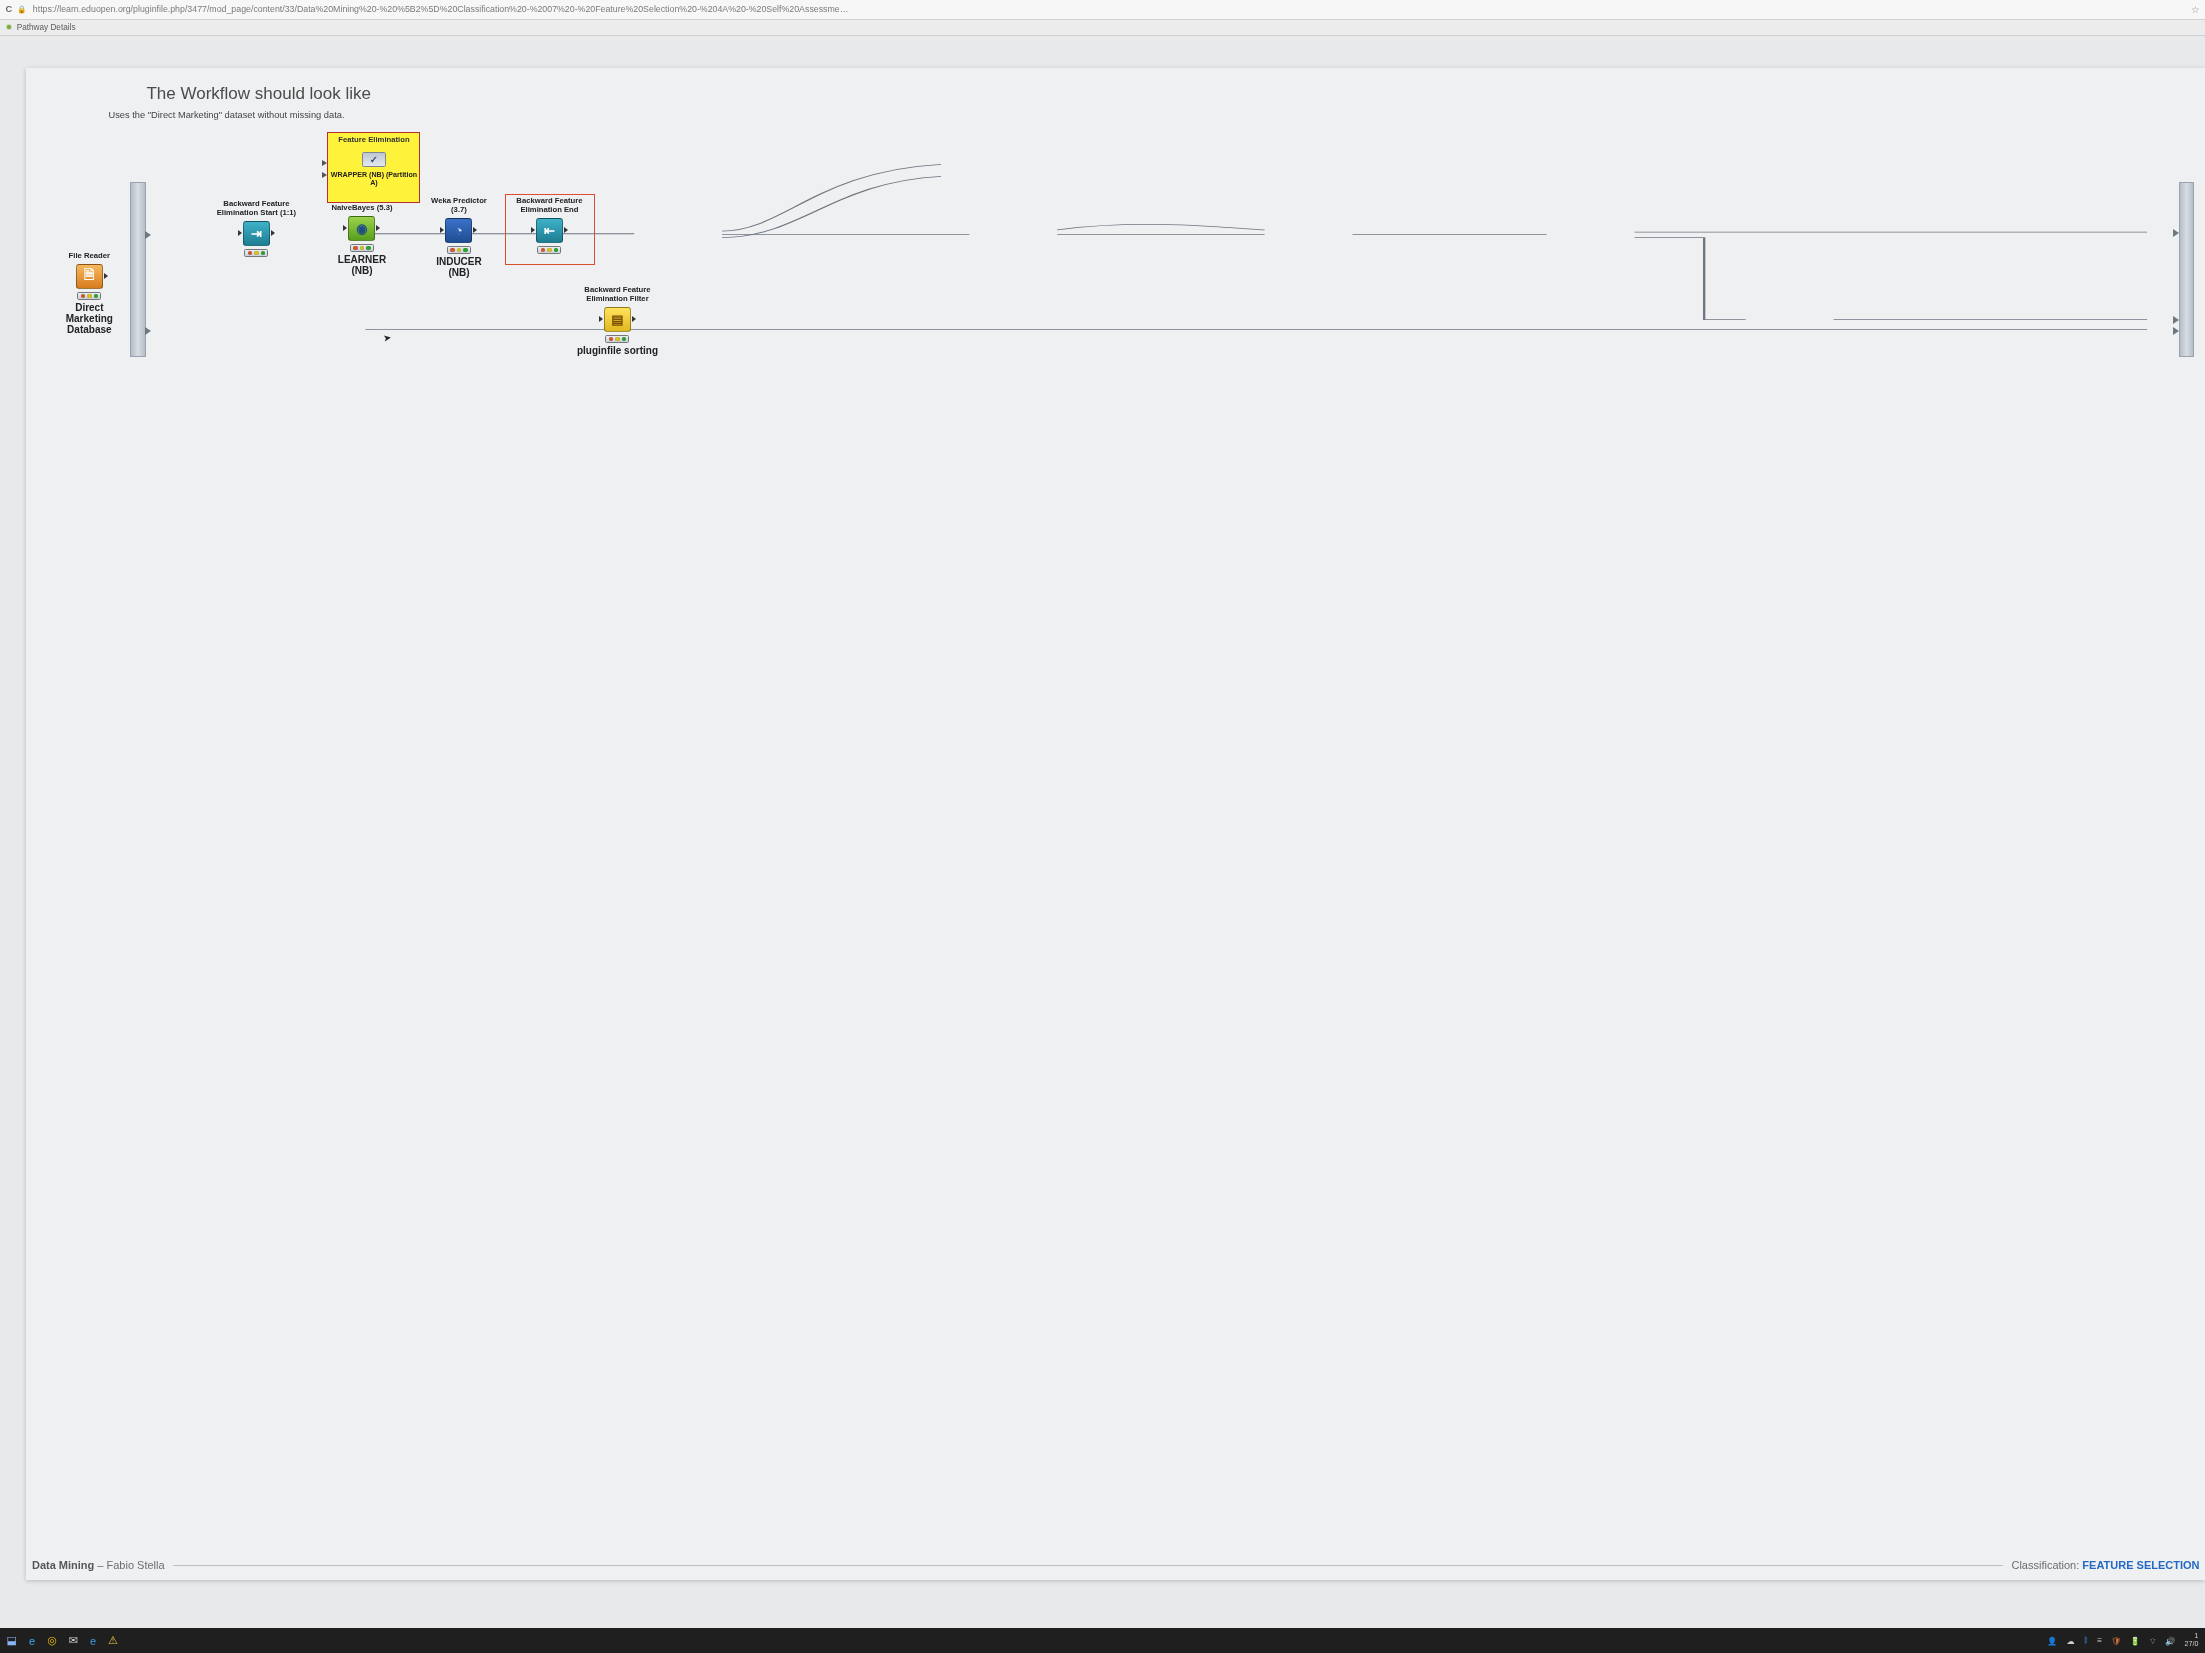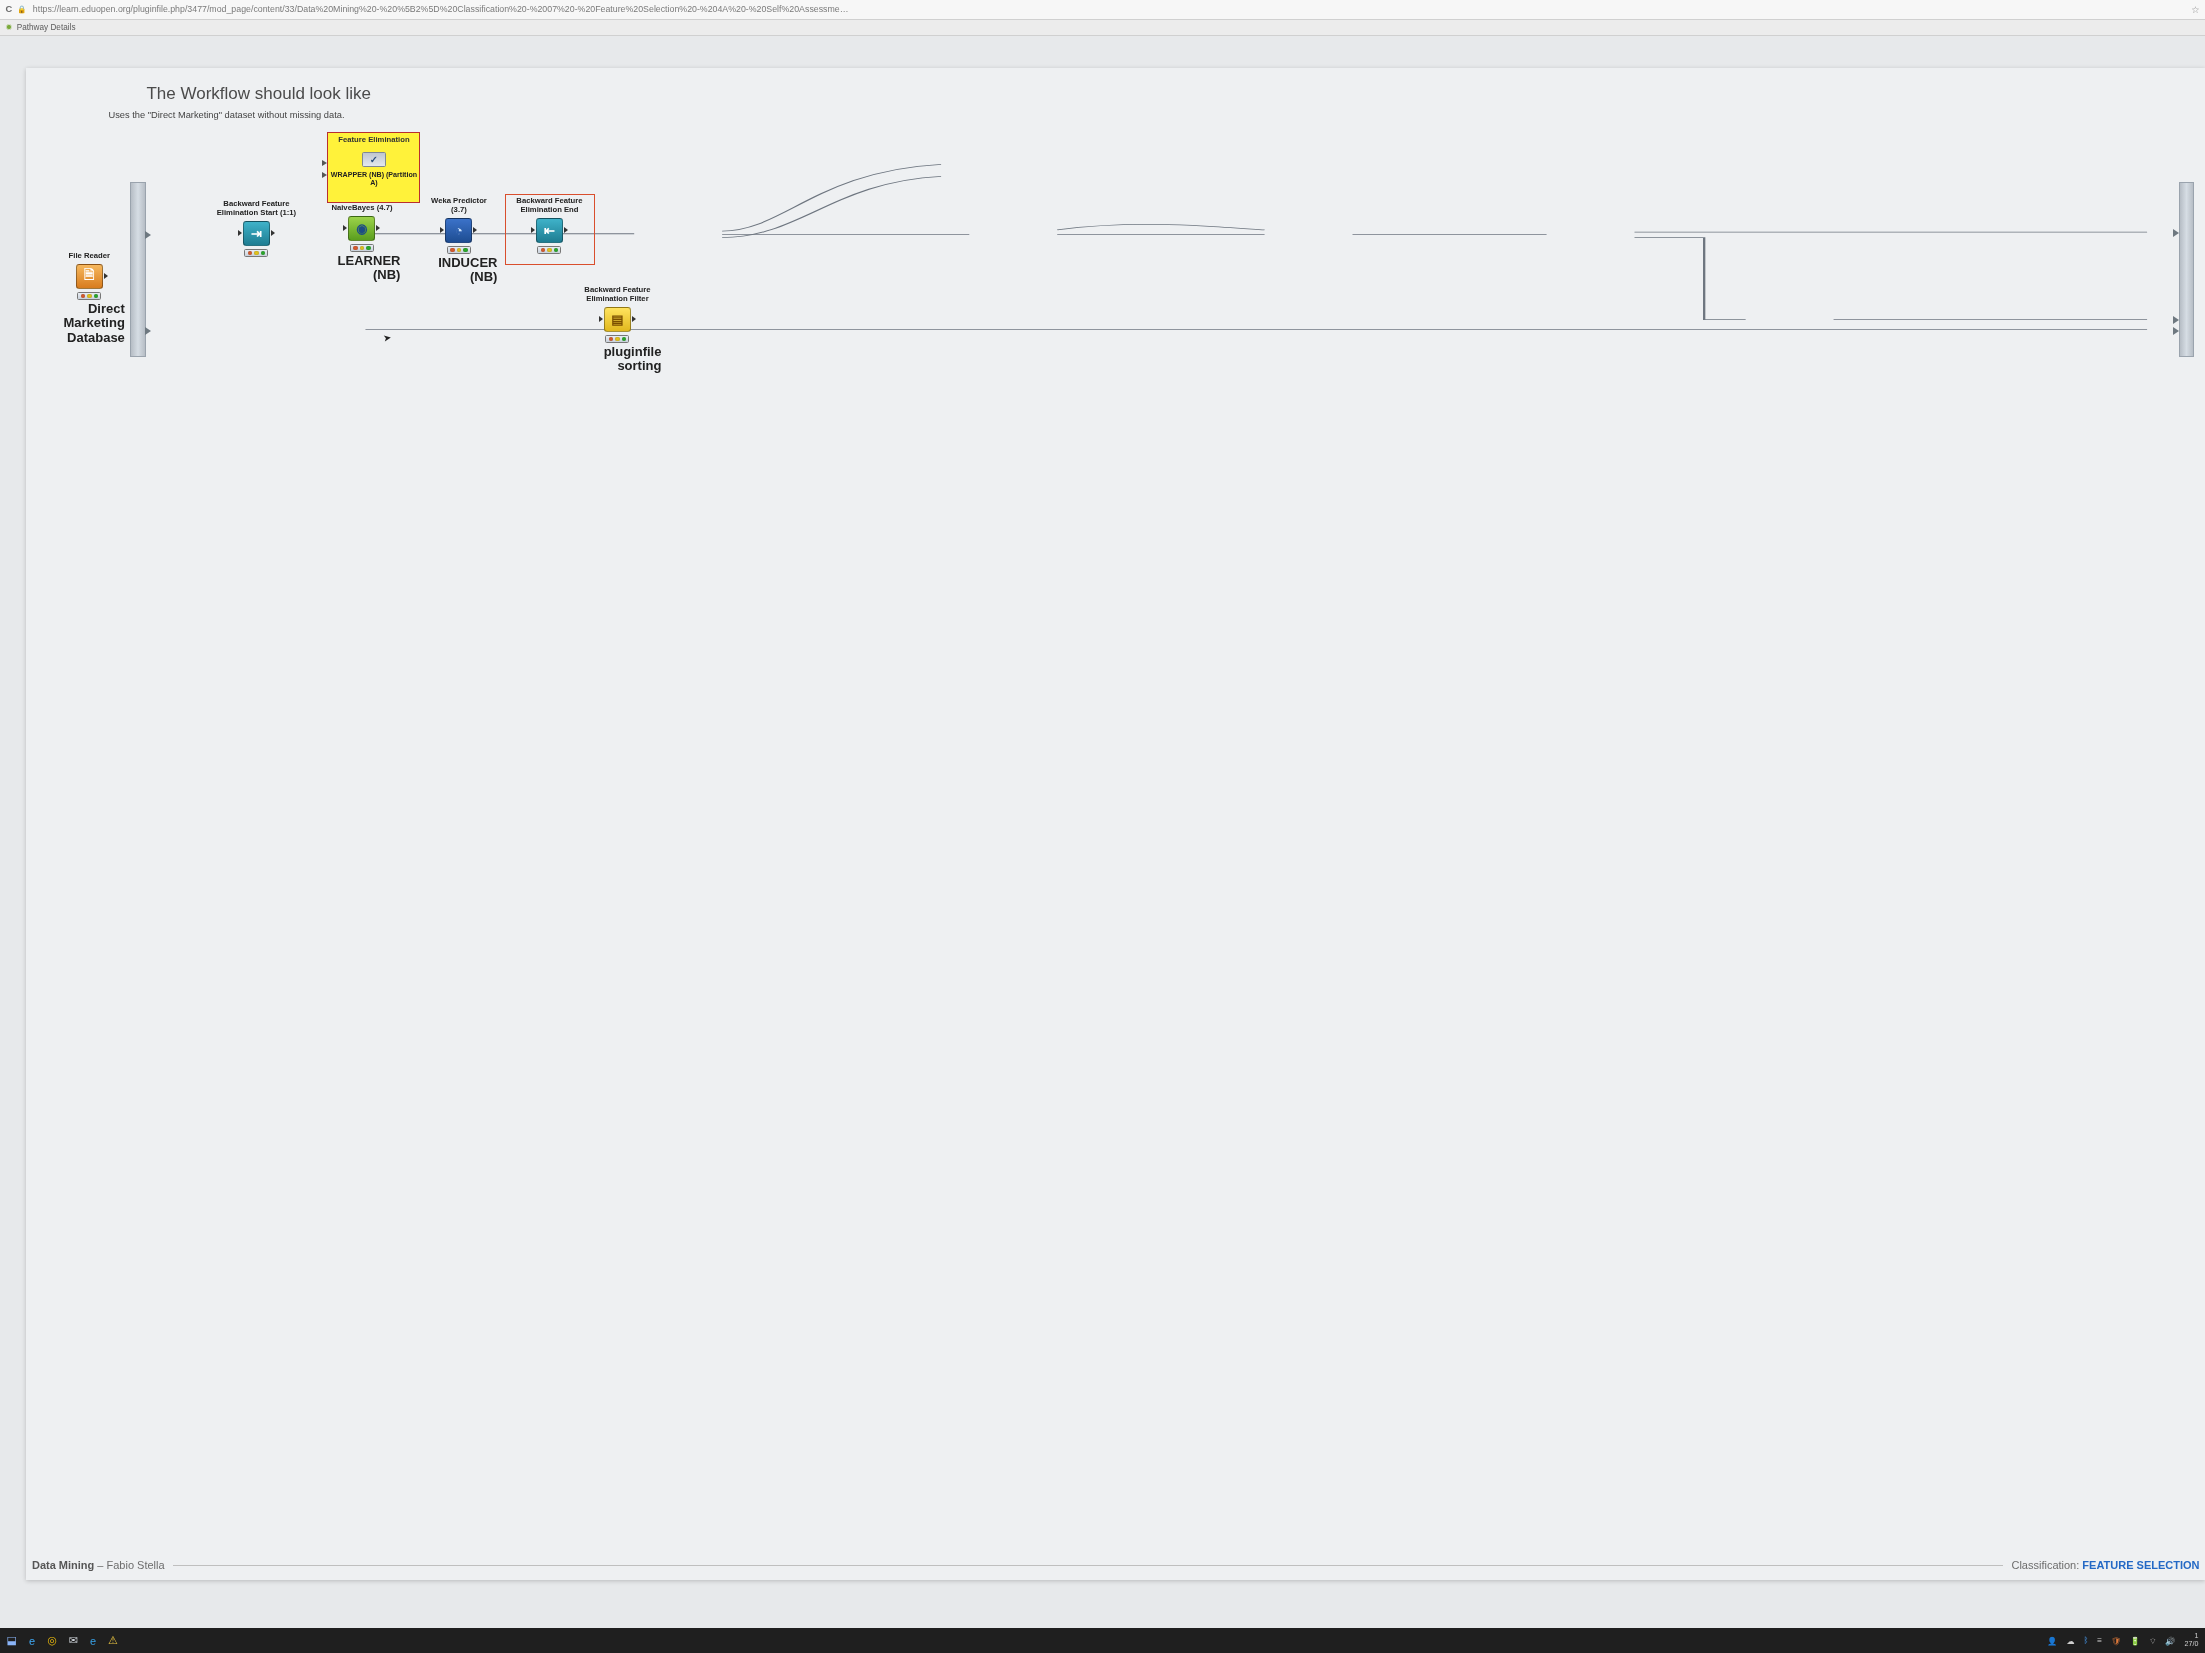--- a/index.html
+++ b/index.html
@@ -232,25 +232,24 @@
     gap: 2.2px;
   }
   .node .status span {
     width: 4.4px; height: 4.4px; border-radius: 50%;
     background: #2aa82a;
     box-shadow: inset 0 0 1.1px rgba(0,0,0,.4);
   }
   .node .status span.y { background: #e1c21e; }
   .node .status span.r { background: #d65a2d; }
   .node .sub {
-    font-size: 13px;
+    font-size: 10px;
     font-weight: 700;
     line-height: 1.1;
     white-space: pre-line;
-    text-align: right;
   }
 
   
   .theme-orange { background: linear-gradient(#f6b85e,#d87c1e); }
   .theme-teal   { background: linear-gradient(#3fb2c9,#1e7d92); }
   .theme-green  { background: linear-gradient(#9cd34a,#5a9e1e); }
   .theme-blue   { background: linear-gradient(#3b72c9,#1e4d92); }
   .theme-yellow { background: linear-gradient(#ffe35e,#e1b81e); }
 
   
@@ -419,21 +418,21 @@
             </div>
             <div class="status">
                 <span class="r"></span>
                 <span class="y"></span>
                 <span></span>
               </div>
             <div class="sub"></div>
           </div>
 
           <div class="node" style="left:286px; top:66px; width:77px">
-            <div class="title">NaiveBayes (4.7)</div>
+            <div class="title">NaiveBayes (5.3)</div>
             <div class="body theme-green">
               <span class="glyph" style="color:#1d4d84">◉</span>
               <span class="p-in"></span>
               <span class="p-out"></span>
             </div>
             <div class="status">
                 <span class="r"></span>
                 <span class="y"></span>
                 <span></span>
               </div>

